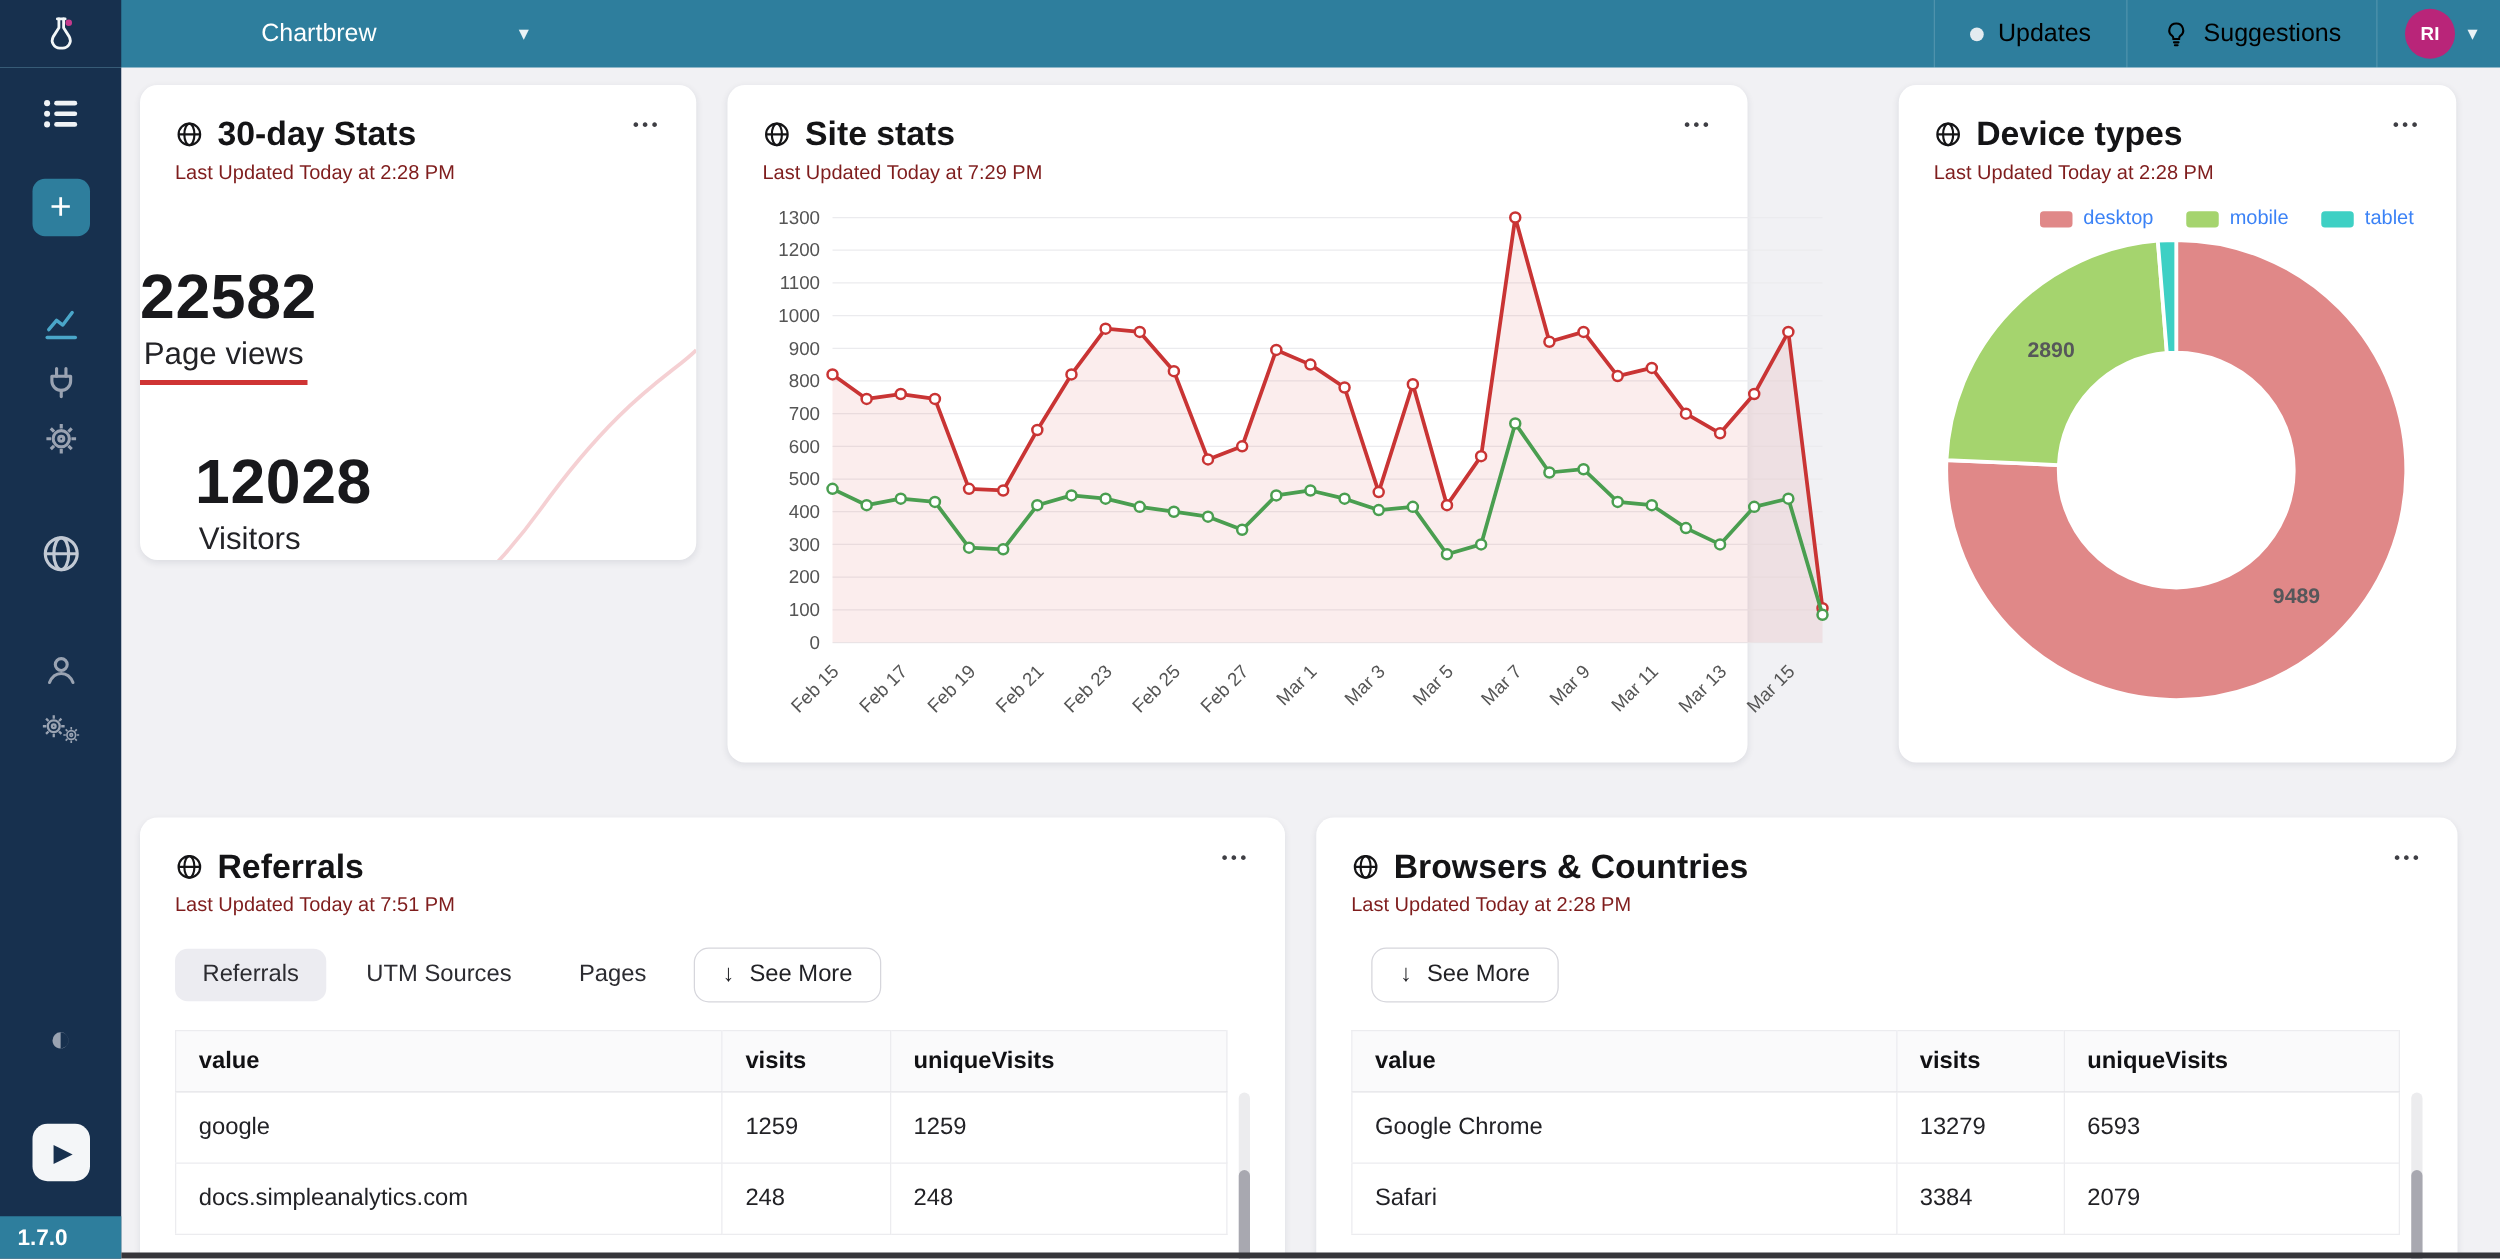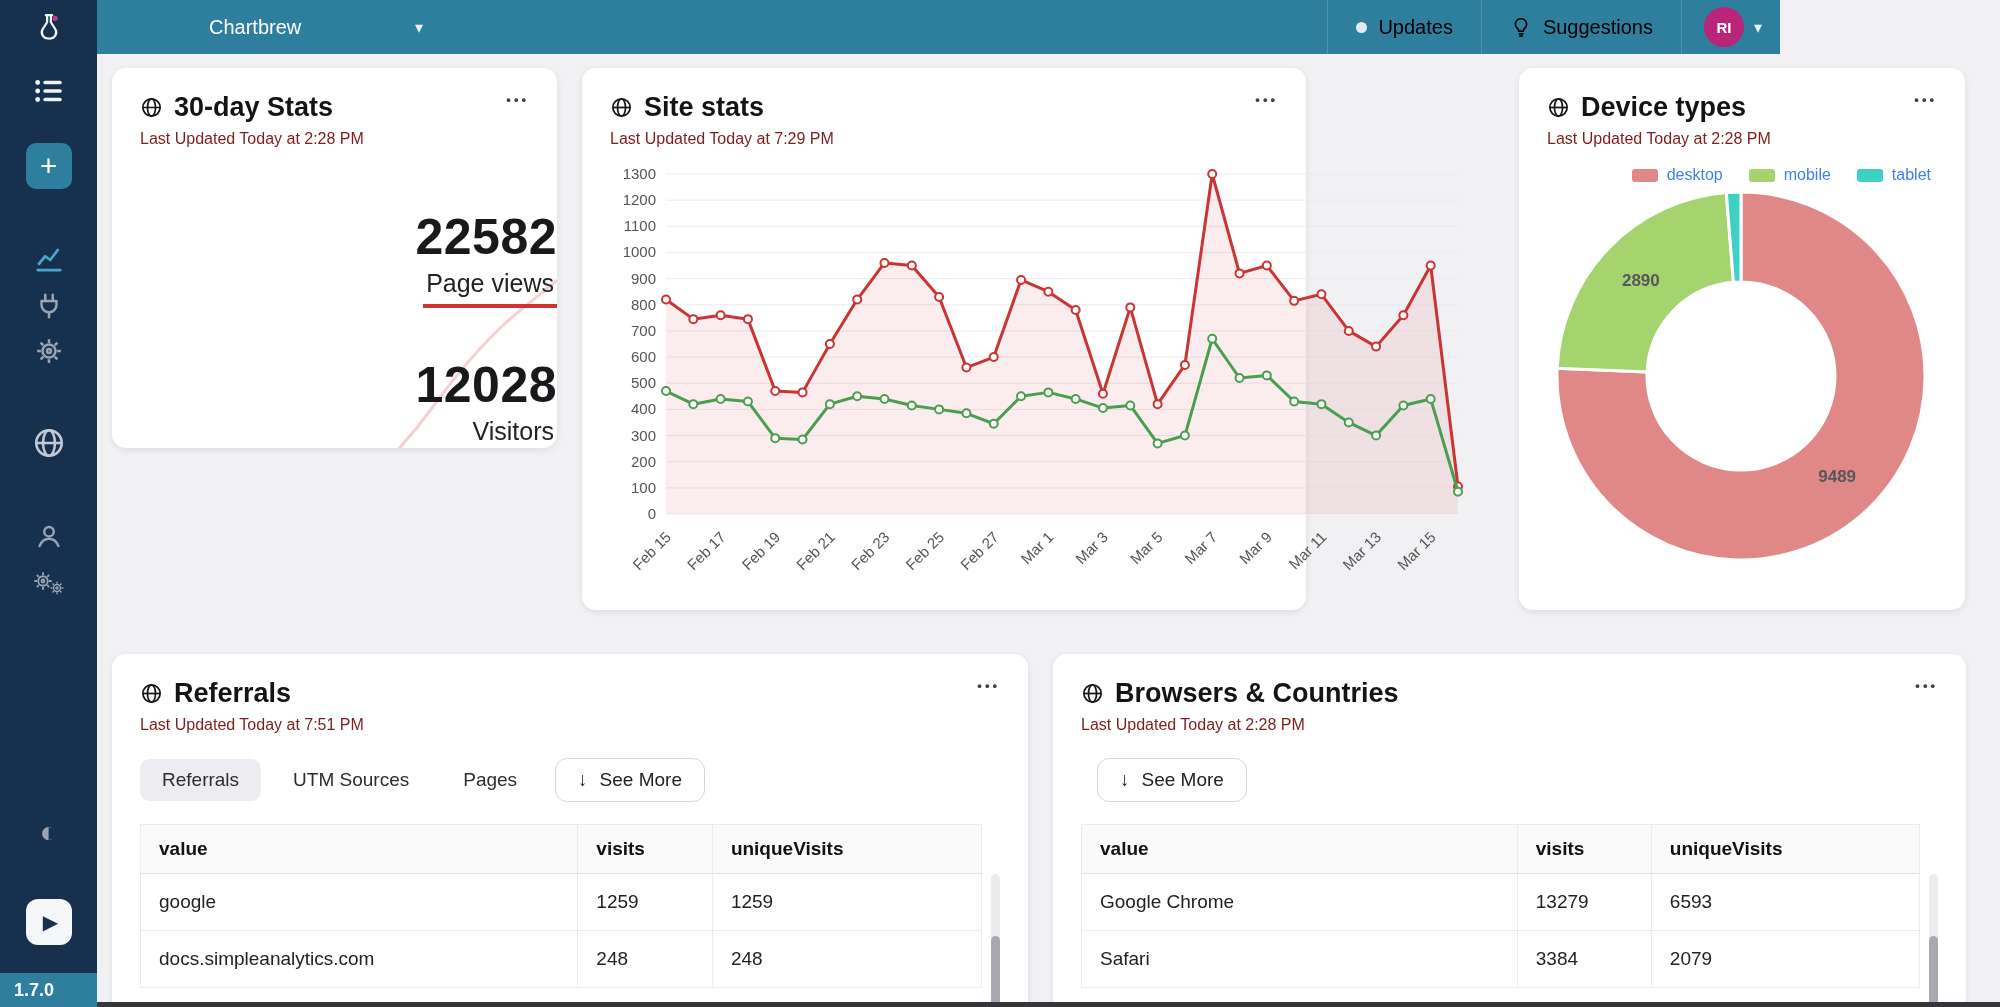--- a/index.html
+++ b/index.html
@@ -1,20 +1,20 @@
 <!DOCTYPE html>
 <html><head>
 <meta charset="utf-8">
 <style>
   * { margin:0; padding:0; box-sizing:border-box; }
   html,body { width:2000px; height:1007px; overflow:hidden; font-family:"Liberation Sans", sans-serif; background:#f1f1f4; }
   .screen { position:relative; width:2000px; height:1007px; }
 
   
-  .navbar { position:absolute; top:0; left:0; width:1780px; height:54px; background:#2e7e9d; color:#fff; z-index:6; }
+  .navbar { position:absolute; top:0; left:0; width:2000px; height:54px; background:#2e7e9d; color:#fff; z-index:6; }
   .logo-box { position:absolute; left:0; top:0; width:97px; height:54px; background:#17304e; display:flex; align-items:center; justify-content:center; cursor:pointer; }
   .logo-box svg { width:30px; height:30px; color:#f2f6f8; }
   .team-dropdown { position:absolute; left:209px; top:0; height:54px; width:214px; display:flex; align-items:center; justify-content:space-between; font-size:20px; cursor:pointer; }
   .nav-right { position:absolute; right:0; top:0; height:54px; display:flex; align-items:center; }
   .nav-divider { width:1px; height:54px; background:rgba(255,255,255,0.16); }
   .nav-item { display:flex; align-items:center; gap:11px; padding:0 28px; font-size:20px; height:54px; cursor:pointer; color:#000000; }
   .nav-item svg { width:22px; height:22px; }
   .updates-dot { width:11px; height:11px; border-radius:50%; background:#e4ebf0; }
   .avatar { width:40px; height:40px; border-radius:50%; background:#b92579; display:flex; align-items:center; justify-content:center; font-weight:700; font-size:15px; margin:0 10px 0 22px; cursor:pointer; }
   .user-caret { font-size:16px; margin-right:18px; color:#eaf2f6; cursor:pointer; }
@@ -35,34 +35,34 @@
   .s-gears { top:514px; } .s-gears svg { width:34px; height:30px; }
   .s-moon { top:762px; font-size:30px; line-height:32px; }
   .s-play { top:845px; }
   .play-btn { width:46px; height:46px; border-radius:12px; background:#f4f6f8; color:#17304e; font-size:20px; display:flex; align-items:center; justify-content:center; padding-left:4px; }
   .version { position:absolute; bottom:0; left:0; width:97px; height:34px; background:#2e7e9d; color:#fff; font-weight:700; font-size:18px; display:flex; align-items:center; padding-left:14px; }
 
   
   .main { position:absolute; left:97px; top:54px; right:0; bottom:0; background:#f1f1f4; overflow:hidden; }
   .card { position:absolute; background:#fff; border-radius:14px; box-shadow:0 2px 6px rgba(25,30,50,0.09); }
   #card-stats    { left:15px;  top:14px;  width:445px; height:380px; overflow:hidden; }
-  #card-site     { left:485px; top:14px;  width:724px; height:542px; }
+  #card-site     { left:485px; top:14px;  width:816px; height:542px; }
   #card-device   { left:1422px;top:14px;  width:446px; height:542px; }
   #card-referrals{ left:15px;  top:600px; width:916px; height:580px; }
   #card-browsers { left:956px; top:600px; width:913px; height:580px; }
 
   .card-head { padding:24px 28px 0; position:relative; z-index:2; }
   .card-title { display:flex; align-items:center; gap:11px; font-size:27px; font-weight:700; color:#141416; }
   .card-title svg { width:23px; height:23px; color:#141416; }
   .card-sub { font-size:16px; color:#7f1d1d; margin-top:7px; }
   .card-menu { position:absolute; right:28px; top:24px; font-size:13px; letter-spacing:3px; font-weight:700; color:#3f3f44; cursor:pointer; }
 
   
   .spark { position:absolute; left:0; top:0; width:445px; height:542px; z-index:1; }
-  .metrics { position:relative; margin-top:60px; z-index:2; text-align:right; }
+  .metrics { position:relative; margin-top:60px; z-index:2; text-align:left; }
   .metric + .metric { margin-top:48px;padding-left:44px; }
   .metric-value { font-size:50px; font-weight:700; color:#19191c; letter-spacing:0.5px; }
   .metric-label { display:inline-block; font-size:25px; color:#232327; padding:1px 3px 6px; border-bottom:4px solid; margin-top:2px; }
   .u-red { border-color:#cf3434; } .u-green { border-color:#3c9d40; }
 
   
   #site-stats-svg { display:block; margin:10px 26px 0; width:860px; height:434px; }
   #site-stats-svg text { font-size:15px; fill:#555; }
 
   

